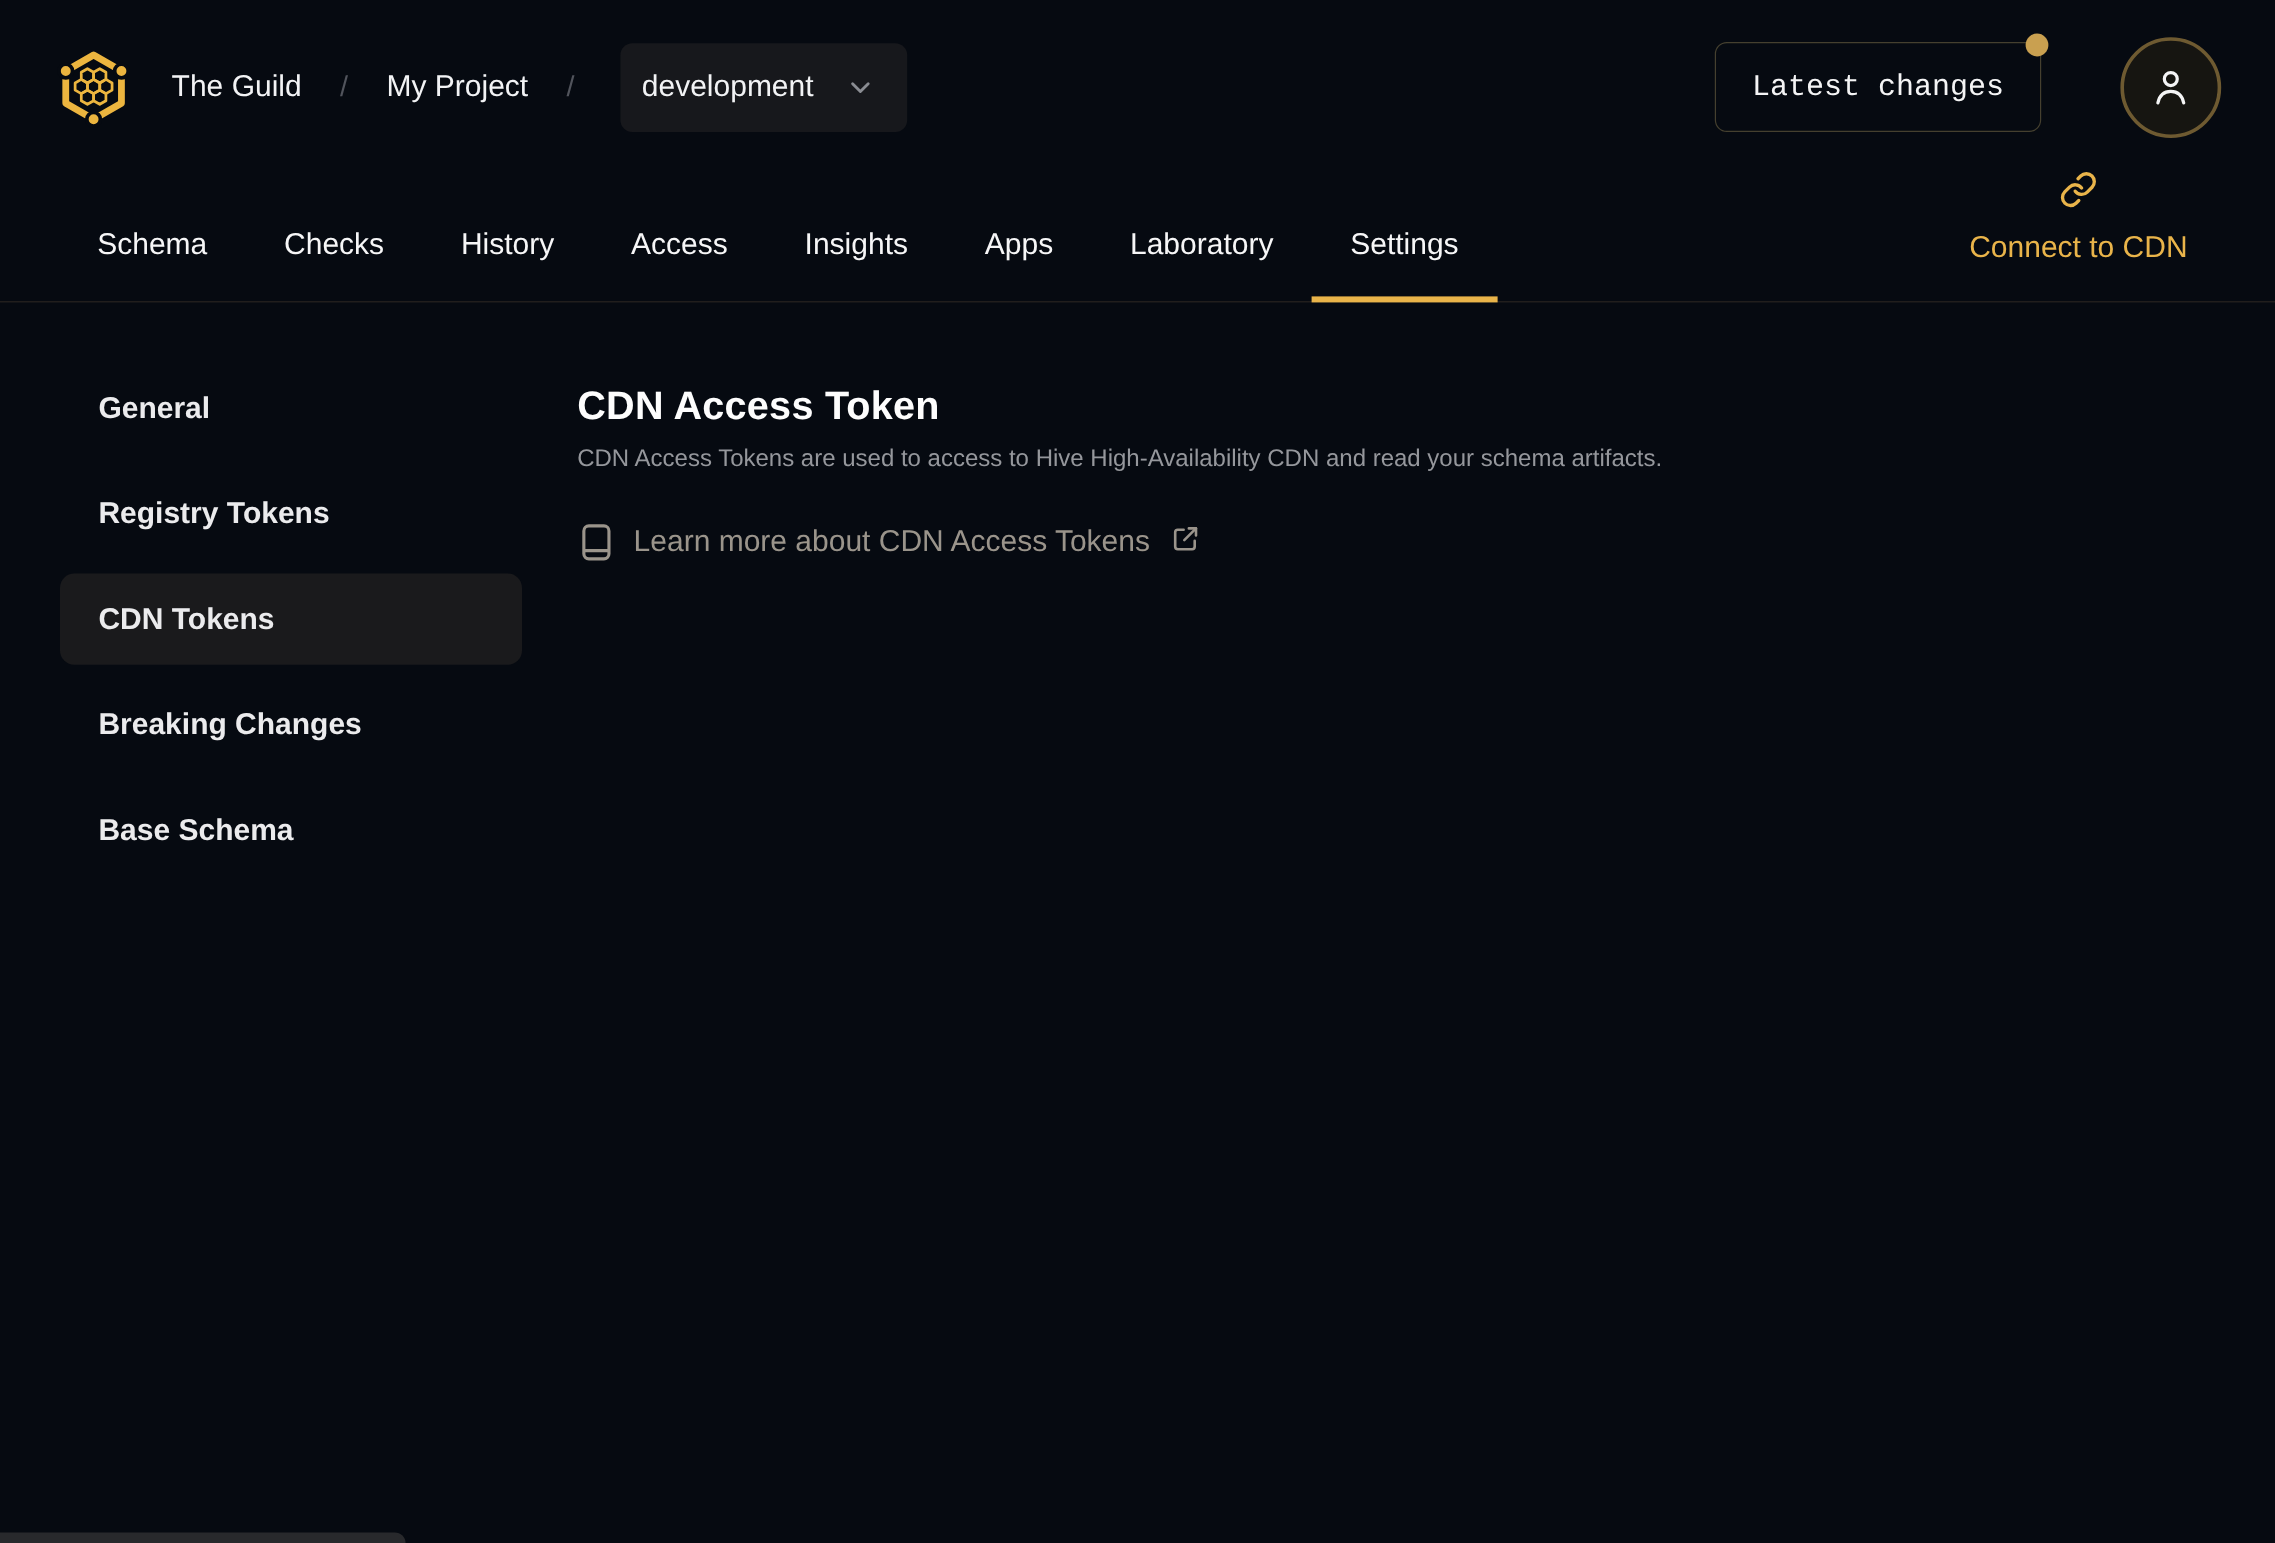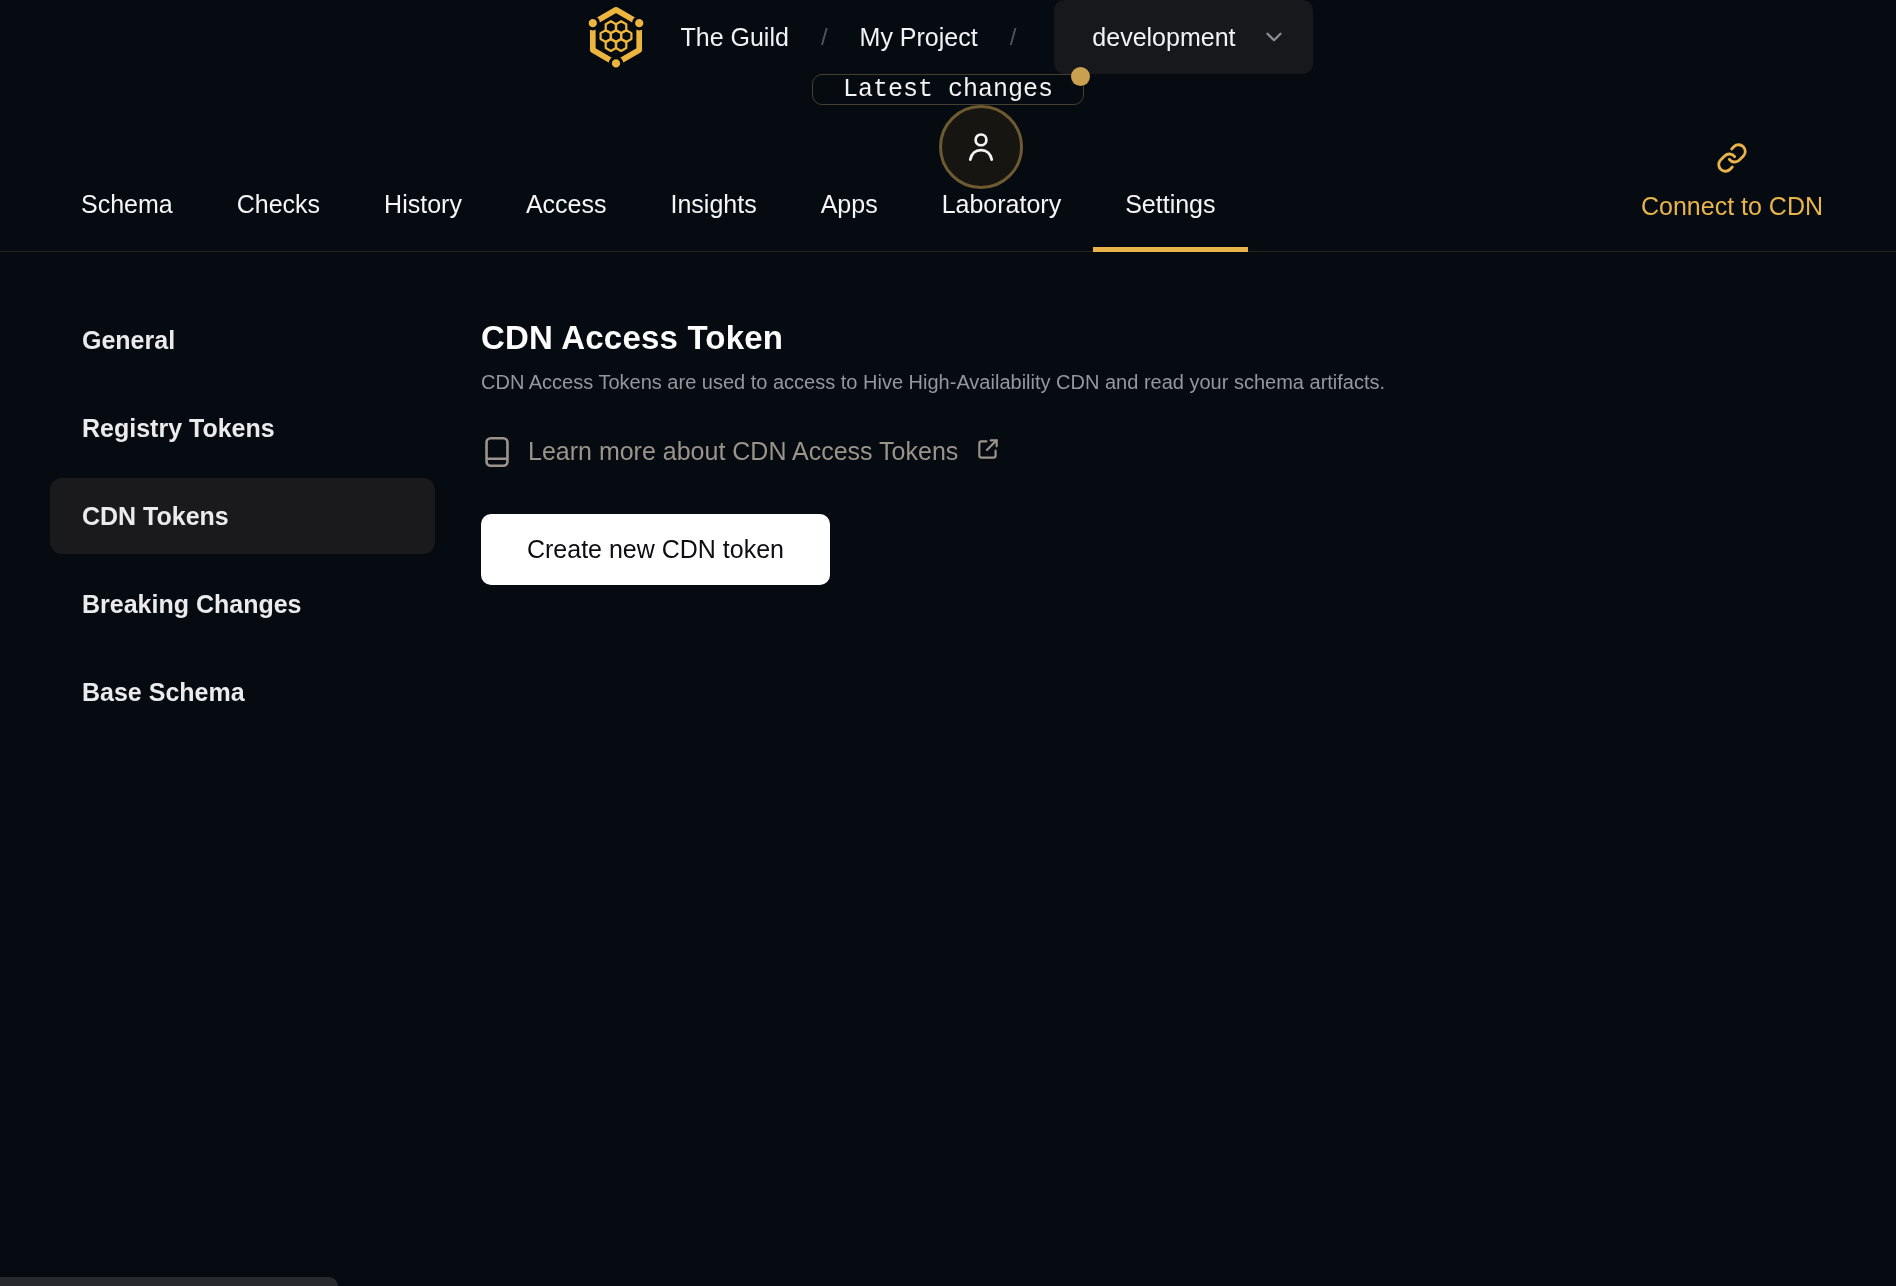--- a/index.html
+++ b/index.html
@@ -23,39 +23,38 @@
     font-family:"Liberation Sans", sans-serif;
     overflow:hidden;
     position:relative;
   }
   
   .topbar{
     height:145px;
     display:flex;
     align-items:center;
     padding:0 45px;
-    flex-direction:column;
   }
   .brand{display:flex;align-items:center;gap:32px;}
   .logo{width:66px;height:73px;display:flex;align-items:center;justify-content:center;cursor:pointer;}
   .crumb{font-size:25px;color:#f2f3f5;cursor:pointer;white-space:nowrap;}
   .crumb-sep{font-size:24px;color:#51545c;}
   .target-select{
     margin-left:6px;
     height:74px;
     background:var(--surface);
     border:none;
     border-radius:10px;
     color:#f2f3f5;
     font-size:25px;
     font-family:inherit;
     display:flex;
     align-items:center;
     gap:26px;
-    padding:0 26px 0 38px;
+    padding:0 26px 0 18px;
     cursor:pointer;
   }
   .chev{width:26px;height:26px;display:block;}
   .topbar-spacer{flex:1;}
   .latest-btn{
     position:relative;
     height:75px;
     padding:0 30px;
     background:transparent;
     border:1px solid #45402f;
@@ -323,19 +322,16 @@
         <rect x="4" y="2.5" width="16" height="21" rx="3.2"></rect>
         <path d="M4.8 18.2h14.4"></path>
       </svg>
       <span>Learn more about CDN Access Tokens</span>
       <svg class="ext" viewBox="0 0 24 24" fill="none" stroke="var(--link-muted)" stroke-width="2" stroke-linecap="round" stroke-linejoin="round">
         <path d="M19 13.5V18a2 2 0 0 1-2 2H6a2 2 0 0 1-2-2V7a2 2 0 0 1 2-2h4.5"></path>
         <path d="M14.5 4H20v5.5"></path>
         <path d="M11 13L20 4"></path>
       </svg>
     </div>
-    <button class="create-btn">
-      <span>Create new CDN token</span>
-    </button>
   </main>
 </div>
 
 <div class="bottom-bar"></div>
 
 </body></html>

